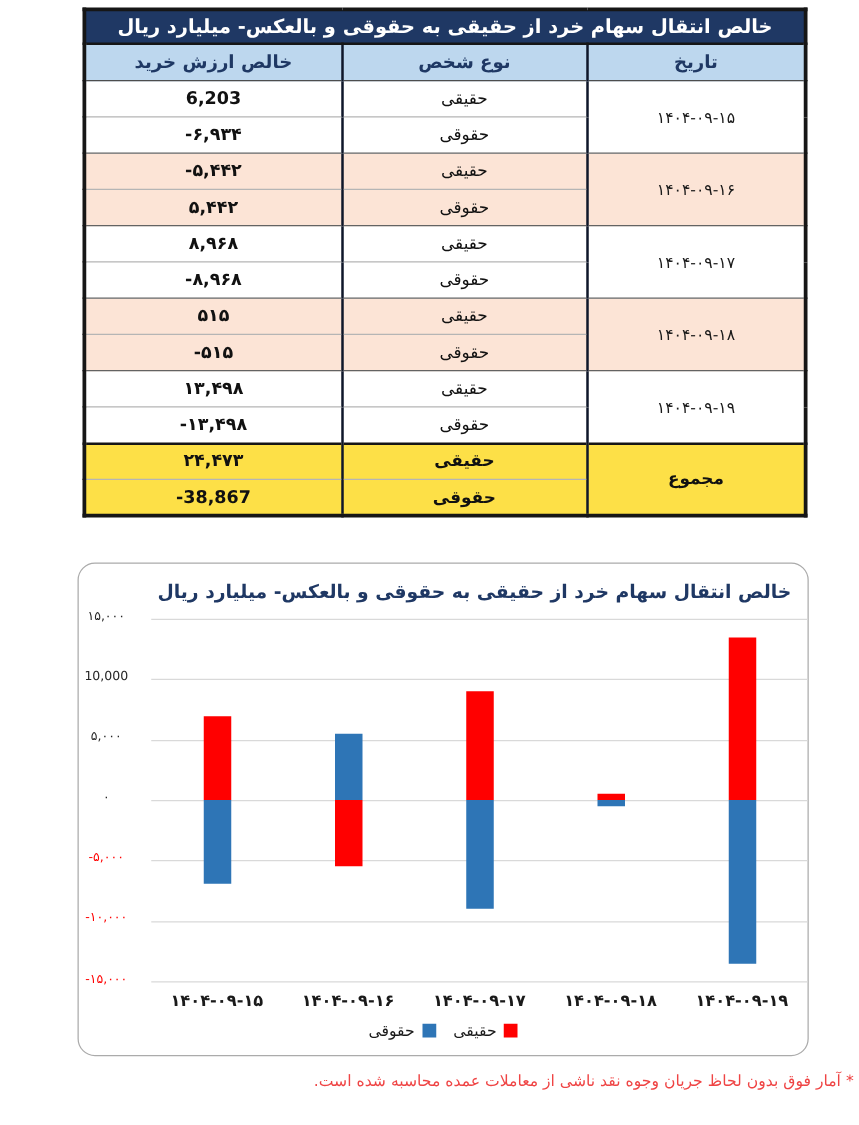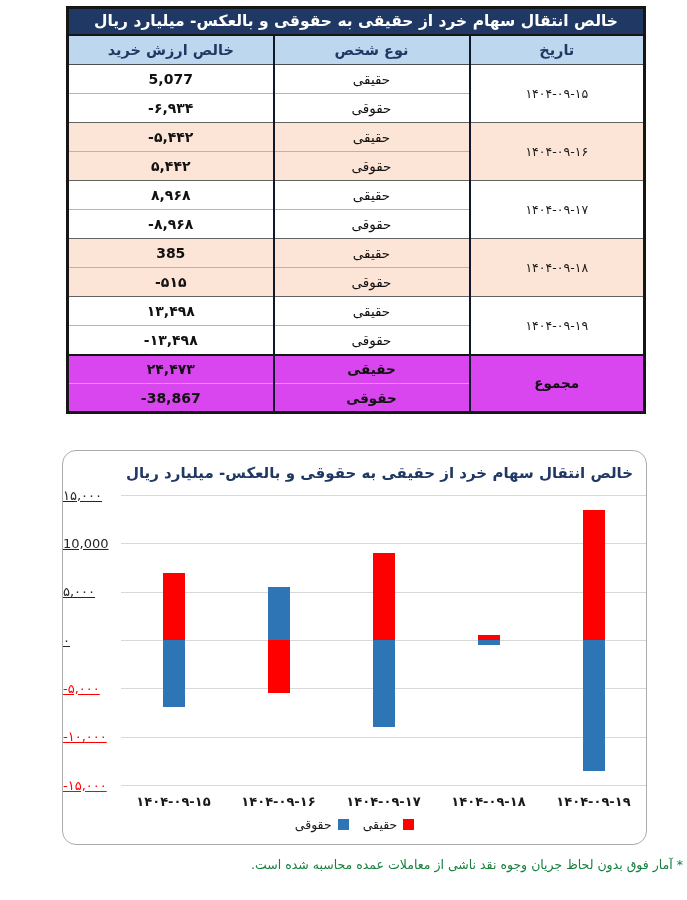--- a/index.html
+++ b/index.html
@@ -42,21 +42,21 @@
   .net-table td.val {
     font-weight: bold; font-size: 14px;
     direction: ltr;
   }
   .net-table td.date-cell { font-size: 12.5px; direction: ltr; color: #1a1a1a; }
   .neg { color: #FF0000; }
   tr.row2 td { border-top: 1px solid #b5b5b5; }
   tr.gstart td { border-top: 1.8px solid #636363; }
   tr.shaded td { background: #FCE4D6; }
   tr.total-row td {
-    background: #d946ef; font-weight: bold; height: 27px;
+    background: #fde047; font-weight: bold; height: 27px;
   }
   tr.total-start td { border-top: 2.5px solid #161616; }
   td.total-label { font-size: 14px; color: #111; }
 
   
   .chart {
     position: absolute; left: 62px; top: 450px;
     width: 585px; height: 395px;
     border: 1.5px solid #ababab;
     border-radius: 14px;
@@ -75,23 +75,23 @@
   .gridline {
     position: absolute; left: 0; width: 100%; height: 1px;
     background: #d9d9d9;
   }
   .bar { position: absolute; width: 22px; }
   .yaxis {
     position: absolute; left: 0; top: 44px; width: 50px; height: 290px;
   }
   .ytick {
     position: absolute; right: 6px; left: 0;
-    text-align: left;
-    font-size: 13px; color: #262626;
-    direction: ltr; white-space: nowrap; text-decoration: underline;
+    text-align: center;
+    font-size: 10px; color: #262626;
+    direction: ltr; white-space: nowrap;
   }
   .ytick.negt { color: #FF0000; }
   .xtick {
     position: absolute; top: calc(100% + 9px);
     text-align: center;
     font-size: 13px; font-weight: 600; color: #1a1a1a;
     direction: ltr; white-space: nowrap;
   }
   .legend {
     position: absolute; left: 0; right: 0; top: 366px;
@@ -100,21 +100,21 @@
     direction: rtl;
   }
   .legend-item { display: flex; align-items: center; gap: 6px; direction: rtl; }
   .swatch { width: 11px; height: 11px; display: inline-block; }
   .legend-label { font-size: 12.5px; color: #1a1a1a; }
 
   
   .footnote {
     position: absolute; right: 4px; top: 857px;
     direction: rtl; text-align: right;
-    font-size: 12.5px; color: #15803d;
+    font-size: 12.5px; color: #ef4444;
   }
 </style>
 </head>
 <body>
 
 <table class="net-table">
   <colgroup>
     <col style="width:175px">
       <col style="width:196px">
       <col style="width:206px">
@@ -125,21 +125,21 @@
   </tr>
   <tr>
     <th>تاریخ</th>
     <th>نوع شخص</th>
     <th>خالص ارزش خرید</th>
   </tr>
 
   <tr class="gstart">
     <td class="cell date-cell" rowspan="2">۱۴۰۴-۰۹-۱۵</td>
     <td class="cell">حقیقی</td>
-    <td class="cell val">5,077</td>
+    <td class="cell val">6,203</td>
   </tr>
   <tr class="row2">
     <td class="cell">حقوقی</td>
     <td class="cell val neg">-۶,۹۳۴</td>
   </tr>
 
   <tr class="gstart shaded">
     <td class="cell date-cell" rowspan="2">۱۴۰۴-۰۹-۱۶</td>
     <td class="cell">حقیقی</td>
     <td class="cell val neg">-۵,۴۴۲</td>
@@ -155,21 +155,21 @@
     <td class="cell val">۸,۹۶۸</td>
   </tr>
   <tr class="row2">
     <td class="cell">حقوقی</td>
     <td class="cell val neg">-۸,۹۶۸</td>
   </tr>
 
   <tr class="gstart shaded">
     <td class="cell date-cell" rowspan="2">۱۴۰۴-۰۹-۱۸</td>
     <td class="cell">حقیقی</td>
-    <td class="cell val">385</td>
+    <td class="cell val">۵۱۵</td>
   </tr>
   <tr class="row2 shaded">
     <td class="cell">حقوقی</td>
     <td class="cell val neg">-۵۱۵</td>
   </tr>
 
   <tr class="gstart">
     <td class="cell date-cell" rowspan="2">۱۴۰۴-۰۹-۱۹</td>
     <td class="cell">حقیقی</td>
     <td class="cell val">۱۳,۴۹۸</td>

